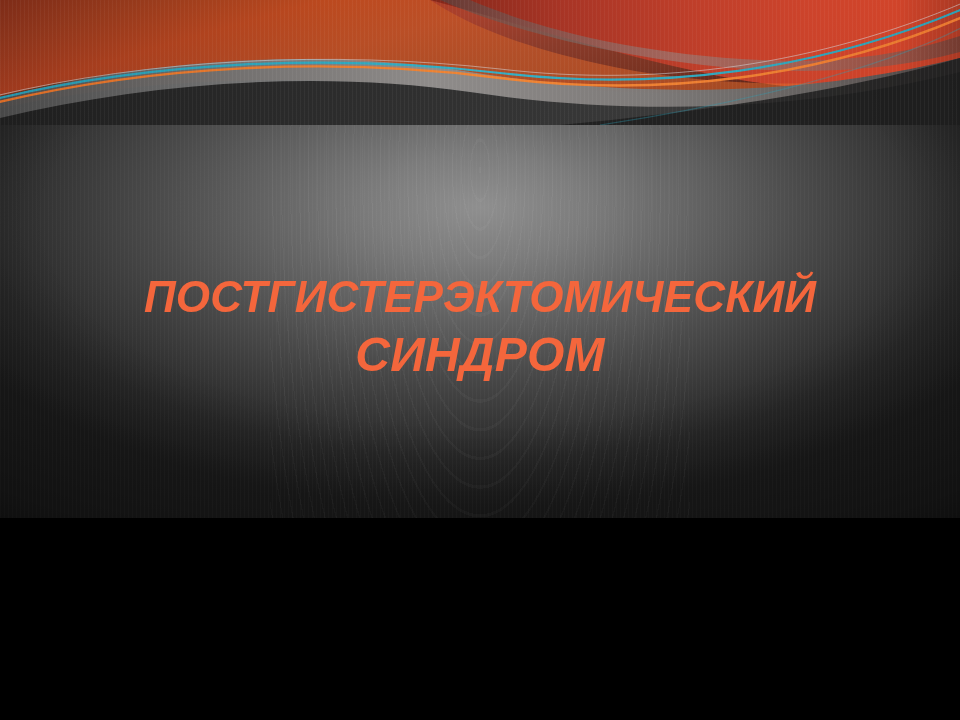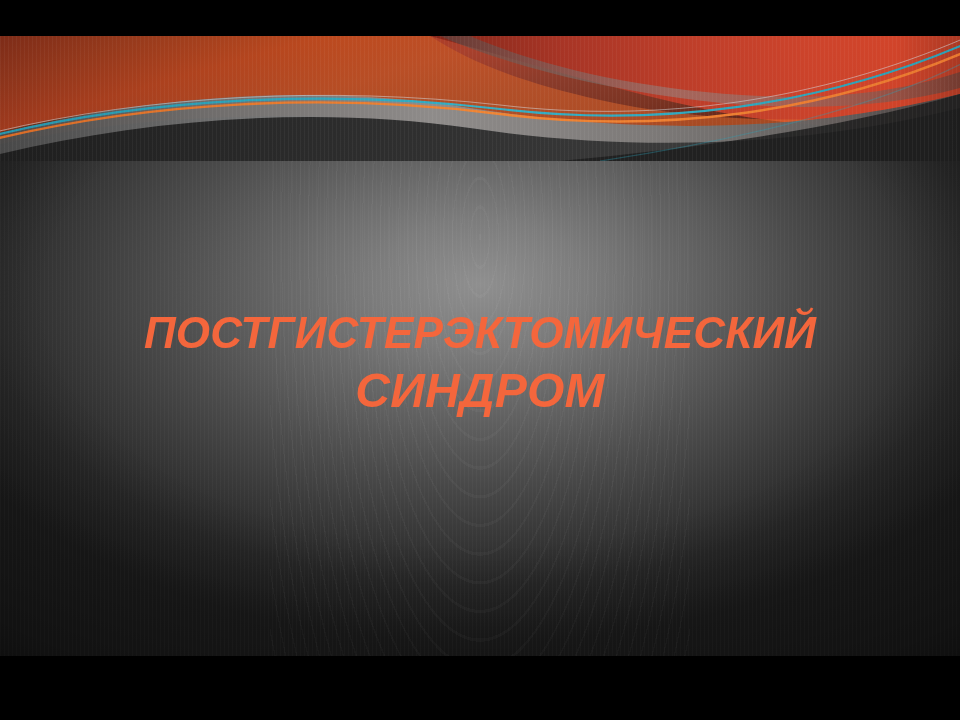--- a/index.html
+++ b/index.html
@@ -3,25 +3,24 @@
 <meta charset="utf-8">
 <style>
   html, body {
     margin: 0;
     padding: 0;
     background: #000;
   }
   #slide {
     position: relative;
     width: 960px;
-    height: 620px;
+    height: 518px;
     overflow: hidden;
     font-family: "Liberation Sans", sans-serif;
     background: #2b2b2b;
-    margin-top: 36px;
   }
 
   
   .bg-base {
     position: absolute;
     inset: 0;
     background:
       radial-gradient(ellipse 62% 58% at 50% 40%,
         #8f8f8f 0%,
         #7c7c7c 18%,

